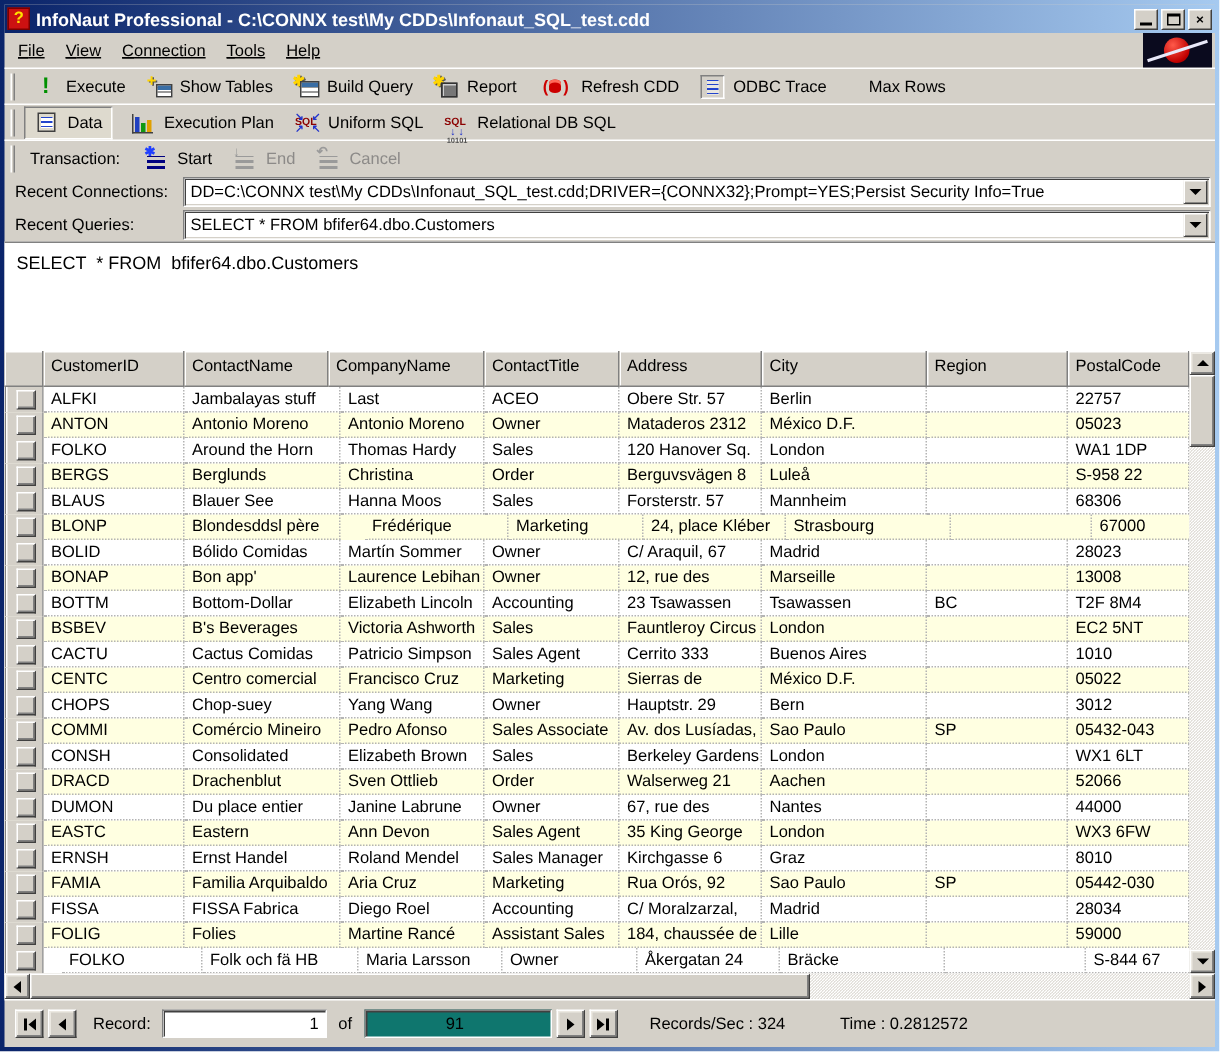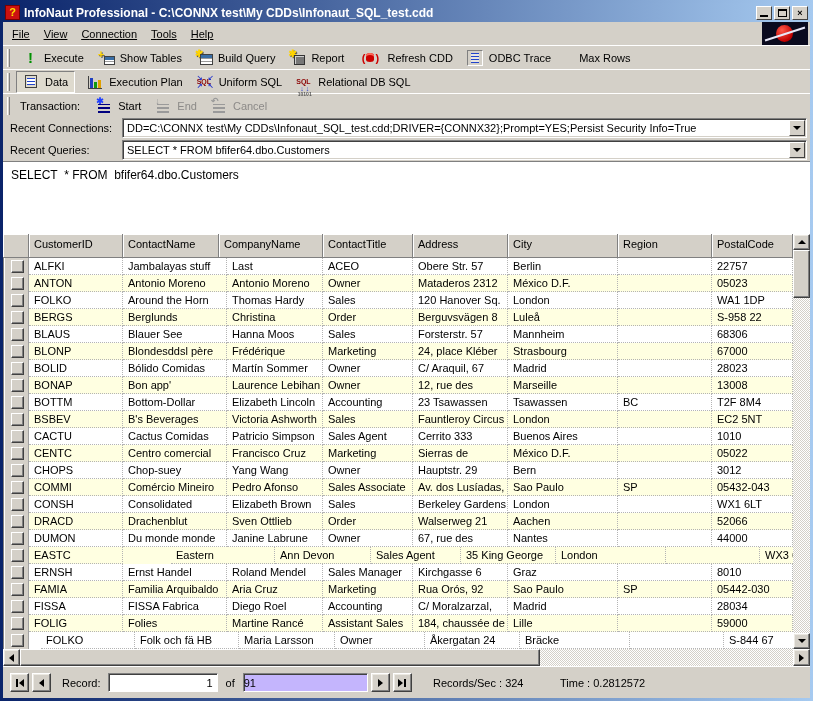--- a/index.html
+++ b/index.html
@@ -153,21 +153,21 @@
         display:flex; align-items:center; padding-left:7px; gap:3px; }
   .navbtn { width:19px; height:19px; background:#d4d0c8; border:1px solid;
         border-color:#fff #404040 #404040 #fff; box-shadow:inset -1px -1px 0 #808080,inset 1px 1px 0 #ece9e2;
         display:flex; align-items:center; justify-content:center; gap:1px; }
   .rec-label { margin:0 4px 0 8px; }
   .rec-input { width:110px; height:19px; border:1px solid; border-color:#808080 #fff #fff #808080;
         box-shadow:inset 1px 1px 0 #404040; background:#fff; text-align:right;
         padding-right:4px; font-family:"Liberation Sans",sans-serif; font-size:11px; }
   .of-label { margin:0 5px; }
   .rec-total { width:125px; height:19px; border:1px solid; border-color:#808080 #fff #fff #808080;
-        box-shadow:inset 1px 1px 0 #404040; background:#c4b5fd; text-align:left;
+        box-shadow:inset 1px 1px 0 #404040; background:#0f766e; text-align:center;
         padding:3px 4px 0 0; }
   .stat { position:absolute; top:10px; white-space:nowrap; }
   .stat.rps { left:430px; }
   .stat.time { left:557px; }
 </style>
 </head>
 <body>
 
 <div class="window">
   <div class="inner">
@@ -401,21 +401,21 @@
             <div class="gc" style="width: 110px;">Mannheim</div>
             <div class="gc" style="width: 94px;"></div>
             <div class="gc" style="width: 81px;">68306</div>
           </div>
           <div class="grid-row alt">
             <div class="rowhdr" style="width: 26px;">
               <span class="rowbtn"></span>
             </div>
             <div class="gc" style="width: 94px;">BLONP</div>
             <div class="gc" style="width: 104px;">Blondesddsl père</div>
-            <div class="gc" style="width: 96px;">Frédérique</div>
+            <div class="gc" style="width: 96px; margin-left: 16px;">Frédérique</div>
             <div class="gc" style="width: 90px;">Marketing</div>
             <div class="gc" style="width: 95px;">24, place Kléber</div>
             <div class="gc" style="width: 110px;">Strasbourg</div>
             <div class="gc" style="width: 94px;"></div>
             <div class="gc" style="width: 81px;">67000</div>
           </div>
           <div class="grid-row">
             <div class="rowhdr" style="width: 26px;">
               <span class="rowbtn"></span>
             </div>
@@ -543,34 +543,34 @@
             <div class="gc" style="width: 95px;">Walserweg 21</div>
             <div class="gc" style="width: 110px;">Aachen</div>
             <div class="gc" style="width: 94px;"></div>
             <div class="gc" style="width: 81px;">52066</div>
           </div>
           <div class="grid-row">
             <div class="rowhdr" style="width: 26px;">
               <span class="rowbtn"></span>
             </div>
             <div class="gc" style="width: 94px;">DUMON</div>
-            <div class="gc" style="width: 104px;">Du monde monde</div>
+            <div class="gc" style="width: 104px;">Du place entier</div>
             <div class="gc" style="width: 96px;">Janine Labrune</div>
             <div class="gc" style="width: 90px;">Owner</div>
             <div class="gc" style="width: 95px;">67, rue des</div>
             <div class="gc" style="width: 110px;">Nantes</div>
             <div class="gc" style="width: 94px;"></div>
             <div class="gc" style="width: 81px;">44000</div>
           </div>
           <div class="grid-row alt">
             <div class="rowhdr" style="width: 26px;">
               <span class="rowbtn"></span>
             </div>
             <div class="gc" style="width: 94px;">EASTC</div>
-            <div class="gc" style="width: 104px; margin-left: 48px;">Eastern</div>
+            <div class="gc" style="width: 104px;">Eastern</div>
             <div class="gc" style="width: 96px;">Ann Devon</div>
             <div class="gc" style="width: 90px;">Sales Agent</div>
             <div class="gc" style="width: 95px;">35 King George</div>
             <div class="gc" style="width: 110px;">London</div>
             <div class="gc" style="width: 94px;"></div>
             <div class="gc" style="width: 81px;">WX3 6FW</div>
           </div>
           <div class="grid-row">
             <div class="rowhdr" style="width: 26px;">
               <span class="rowbtn"></span>

